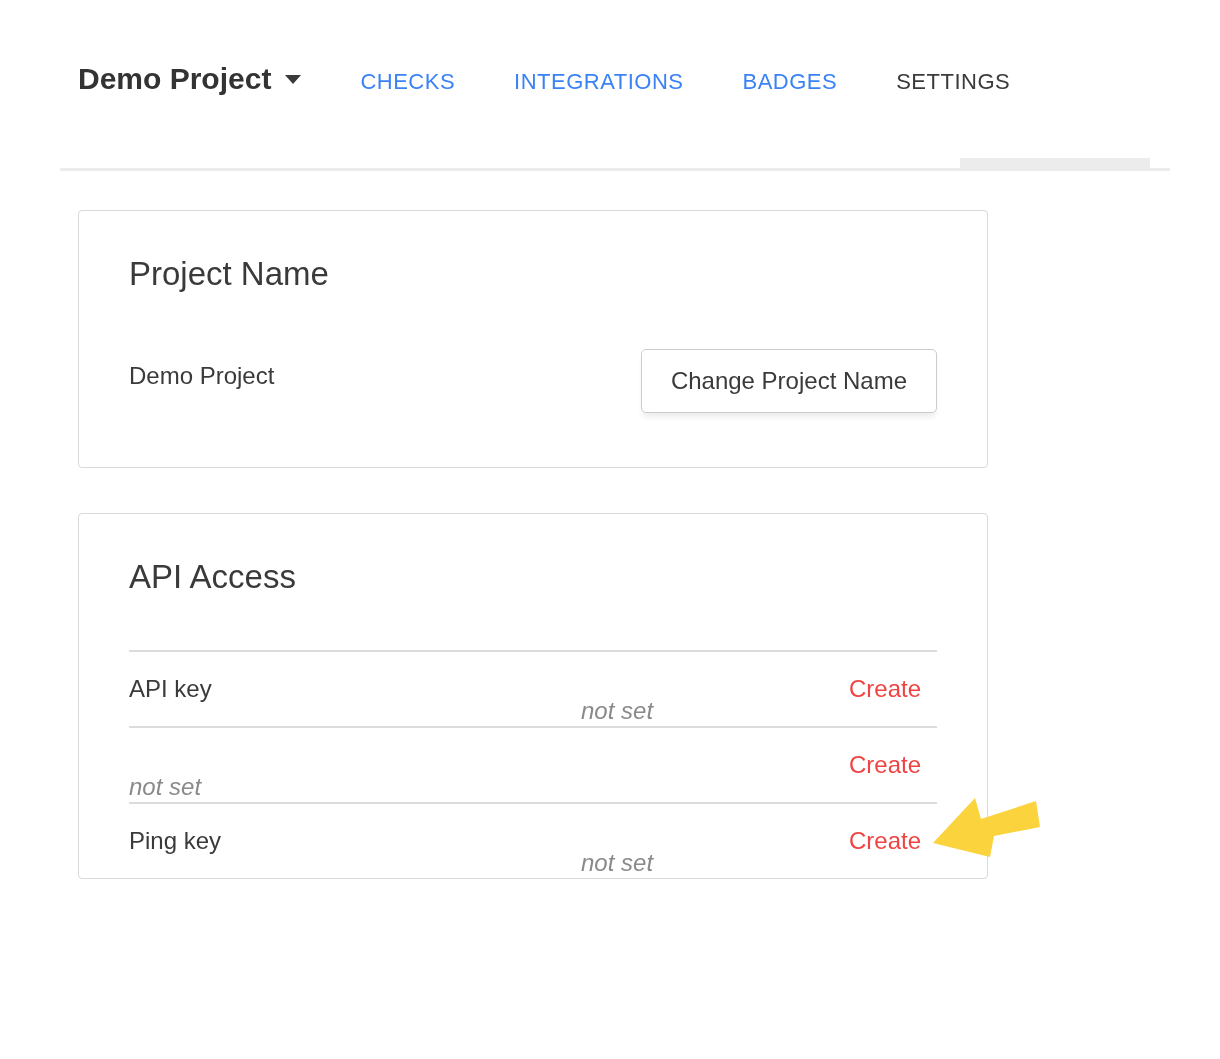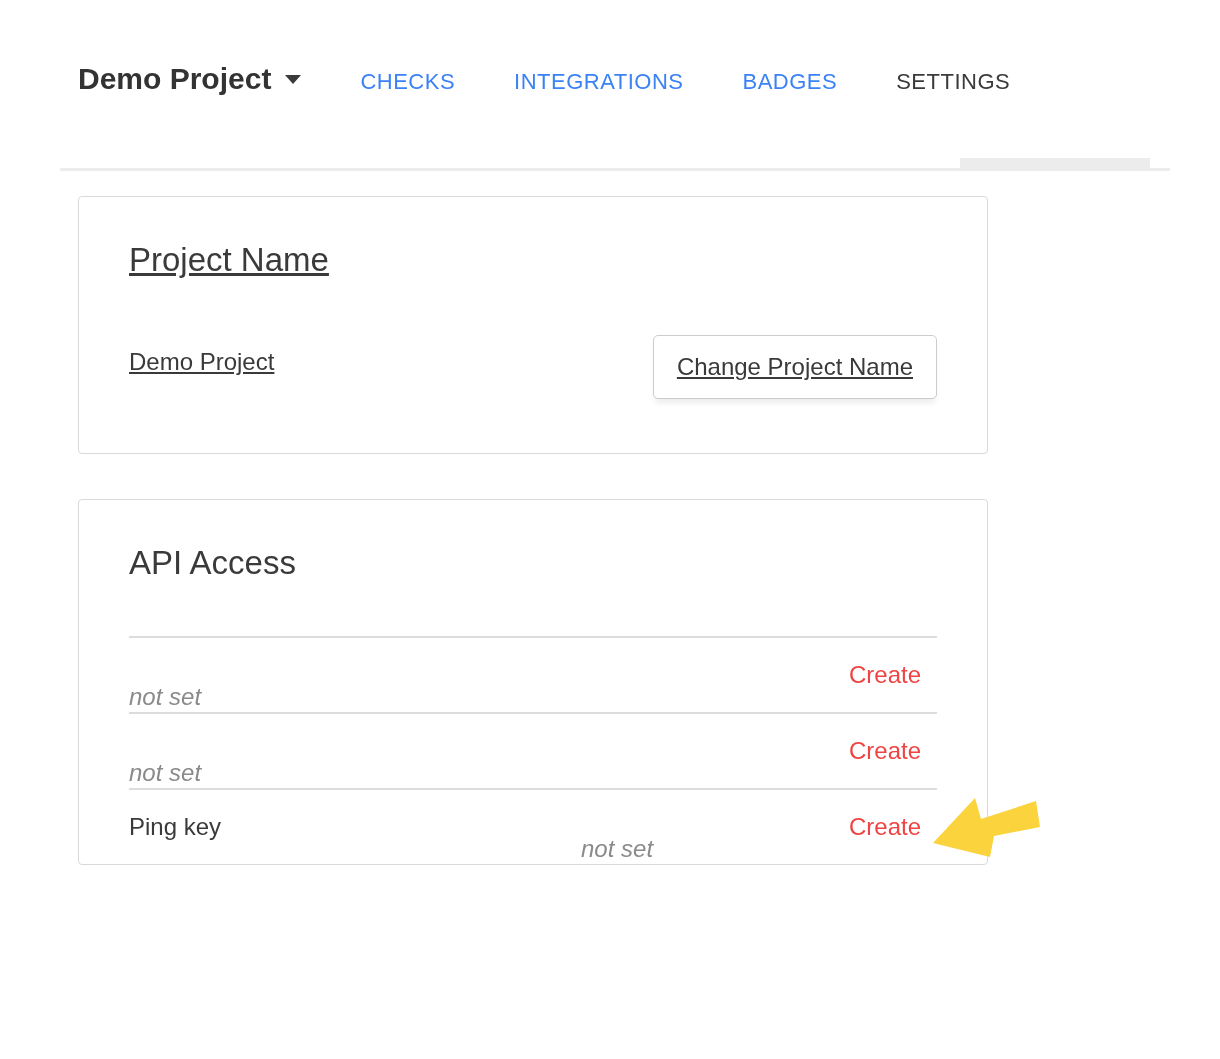--- a/index.html
+++ b/index.html
@@ -78,21 +78,21 @@
     width: 910px;
   }
   .card {
     box-sizing: border-box;
     width: 910px;
     background: #ffffff;
     border: 1px solid #d9d9d9;
     border-radius: 4px;
     padding: 0 50px;
   }
-  .card-project-name { margin-top: 25px; height: 258px; text-decoration: underline; }
+  .card-project-name { margin-top: 39px; height: 258px; }
   .card-api-access   { margin-top: 45px; height: 366px; }
 
   .card h1 {
     font-size: 33px;
     font-weight: 400;
     color: #3a3a3a;
     margin: 44px 0 0 0;
     line-height: 1.15;
   }
 
@@ -109,21 +109,21 @@
   }
   .btn {
     font-family: inherit;
     font-size: 24px;
     color: #3a3a3a;
     background: #ffffff;
     border: 1px solid #cccccc;
     border-radius: 5px;
     height: 64px;
     line-height: 62px;
-    padding: 0 23px;
+    padding: 0 29px;
     box-shadow: 0 6px 6px -2px rgba(0,0,0,0.08);
     cursor: pointer;
   }
 
   .api-table { margin-top: 54px; }
   .api-row {
     display: flex;
     align-items: center;
     height: 74px;
     border-top: 2px solid #dcdcdc;
@@ -182,20 +182,21 @@
       <button class="btn">Change Project Name</button>
     </div>
   </div>
 
   <div class="card card-api-access">
     <h1>API Access</h1>
 
     <div class="api-table">
 
       <div class="api-row">
+        <span class="api-label">API key</span>
         <span class="api-value">not set</span>
         <a class="api-action">Create</a>
       </div>
 
       <div class="api-row">
         <span class="api-value">not set</span>
         <a class="api-action">Create</a>
       </div>
 
       <div class="api-row">

